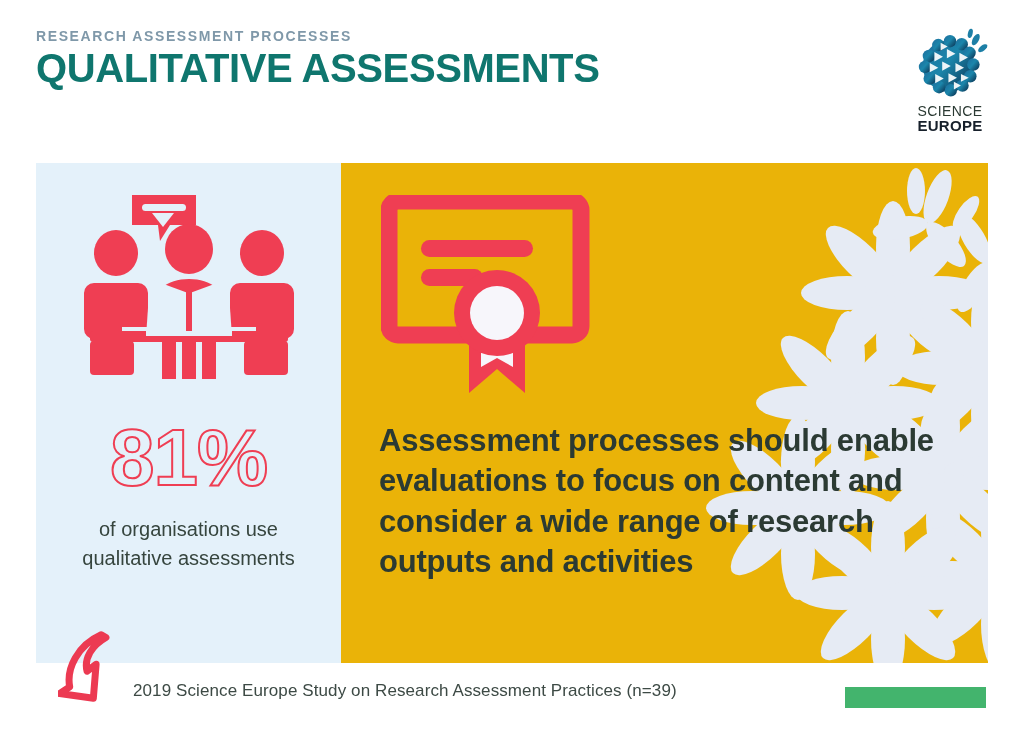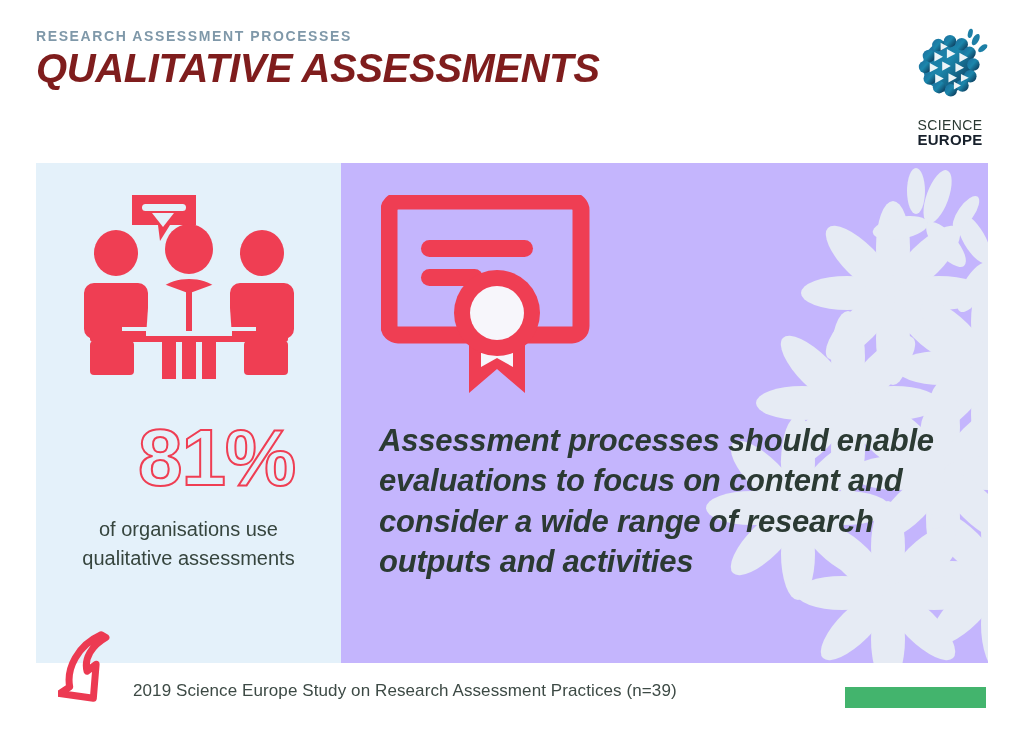--- a/index.html
+++ b/index.html
@@ -18,30 +18,29 @@
     font-size:14px;
     font-weight:bold;
     letter-spacing:1.6px;
     color:#7f98a9;
     line-height:1.15;
   }
   .headline {
     font-size:40px;
     font-weight:bold;
     letter-spacing:-0.4px;
-    color:#7f1d1d;
+    color:#0f766e;
     line-height:1.12;
     margin-top:2px;
-    font-style:italic;
   }
 
   
   .logo { position:absolute; right:28px; top:24px; width:92px; text-align:center; }
   .logo-mark { width:78px; height:78px; margin:0 auto; display:block; }
-  .logo-word { margin-top:16px; line-height:1.0;text-align:center; }
+  .logo-word { margin-top:2px; line-height:1.0;text-align:center; }
   .logo-word .l1 {
     font-size:14px; letter-spacing:0.4px; color:#2b3a33; font-weight:normal;
     display:block;
   }
   .logo-word .l2 {
     font-size:15px; letter-spacing:0.3px; color:#17202b; font-weight:bold;
     display:block;
   }
 
   
@@ -51,24 +50,23 @@
     display:flex;
   }
   .panel-left {
     width:305px; height:100%;
     background:#e4f1fa;
     position:relative;
     flex:0 0 305px;
   }
   .panel-right {
     flex:1 1 auto; height:100%;
-    background:#c4b5fd;
+    background:#eab308;
     position:relative;
     overflow:hidden;
-    font-style:italic;
   }
 
   
   .watermark {
     position:absolute; right:-40px; top:-10px;
     width:330px; height:520px;
     opacity:1;
     pointer-events:none;
   }
 
@@ -80,21 +78,20 @@
   .stat-number {
     position:absolute; top:255px; left:0; width:100%;
     text-align:center;
     font-size:80px;
     font-weight:bold;
     letter-spacing:-1px;
     line-height:1;
     color:transparent;
     -webkit-text-stroke:2px #ef3e53;
     font-family:"Liberation Sans", sans-serif;
-    margin-left:28px;
   }
   .stat-caption {
     position:absolute; top:352px; left:0; width:100%;
     text-align:center;
     font-size:20px;
     line-height:1.45;
     color:#36453e;
     padding:0 30px;
   }
 

